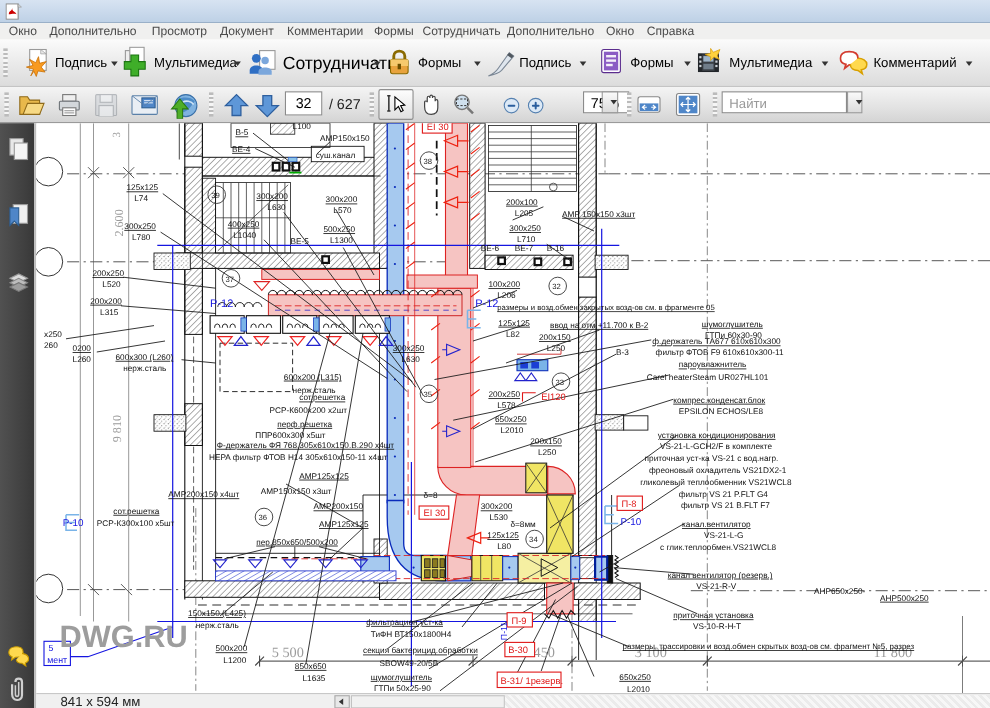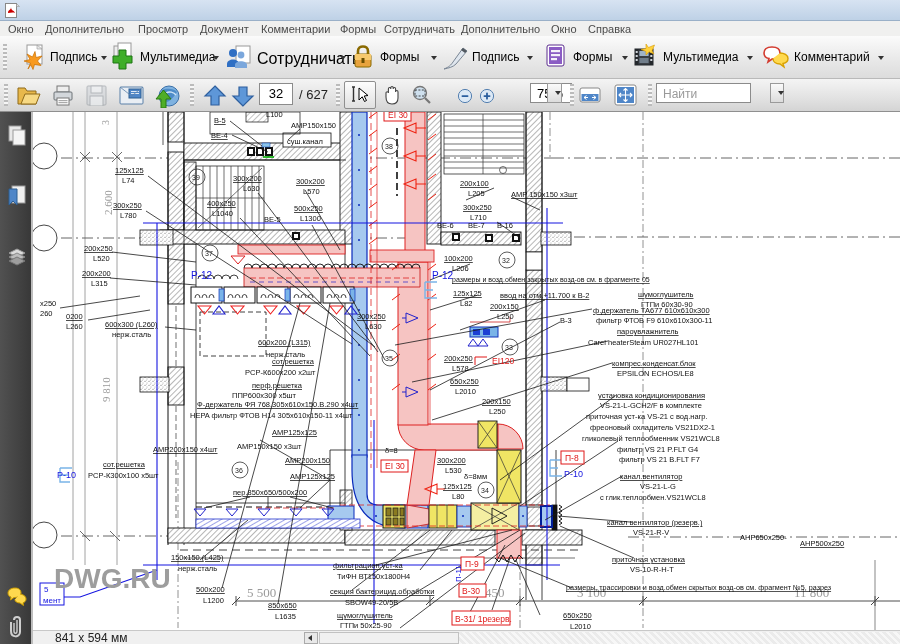--- a/index.html
+++ b/index.html
@@ -182,21 +182,21 @@
       <rect x="2" y="3" width="20" height="14" rx="2" fill="#fff" stroke="#888"></rect>
       <rect x="3.5" y="9" width="17" height="7" fill="#4f86c8"></rect>
       <path d="M6 12.5 L10 12.5 M14 12.5 L18 12.5 M8.5 10.5 L6 12.5 L8.5 14.5 M15.5 10.5 L18 12.5 L15.5 14.5" stroke="#fff" fill="none"></path>
     </svg>
   <svg style="position:absolute;left:613px;top:4px" width="25" height="24" viewBox="0 0 25 24">
       <rect x="2" y="2" width="21" height="20" rx="2" fill="#fff" stroke="#888"></rect>
       <rect x="4" y="4" width="17" height="16" fill="#4f86c8"></rect>
       <path d="M12.5 6 L12.5 18 M6.5 12 L18.5 12 M10.5 7.5 L12.5 5.5 L14.5 7.5 M10.5 16.5 L12.5 18.5 L14.5 16.5 M8 10 L6 12 L8 14 M17 10 L19 12 L17 14" stroke="#fff" stroke-width="1.1" fill="none"></path>
     </svg>
   <div class="grip2" style="left:648px"></div>
-  <div style="position:absolute;left:656px;top:4px;width:95px;height:20px;background:#fff;border:1px solid #8b8b8b;font-size:12px;color:#999;padding-left:6px;line-height:20px;box-sizing:border-box">Найти</div>
+  <div style="position:absolute;left:656px;top:4px;width:114px;height:20px;background:#fff;border:1px solid #8b8b8b;font-size:12px;color:#999;padding-left:6px;line-height:20px;box-sizing:border-box">Найти</div>
   <div style="position:absolute;left:770px;top:4px;width:14px;height:20px;background:linear-gradient(#fafafa,#dcdcdc);border:1px solid #9a9a9a;box-sizing:border-box"></div>
   <div class="darr" style="position:absolute;left:773px;top:12px"></div>
 </div>
 <div id="sidebar">
   <svg class="sbicon" style="top:13px" viewBox="0 0 20 22">
       <rect x="2" y="1" width="12" height="15" fill="#e8e8e8" stroke="#9a9a9a"></rect>
       <rect x="6" y="5" width="12" height="15" fill="#f5f5f5" stroke="#9a9a9a"></rect>
     </svg>
   <svg class="sbicon" style="top:73px" viewBox="0 0 20 22">
       <rect x="5" y="1" width="13" height="17" fill="#f0f0f0" stroke="#9a9a9a"></rect>

